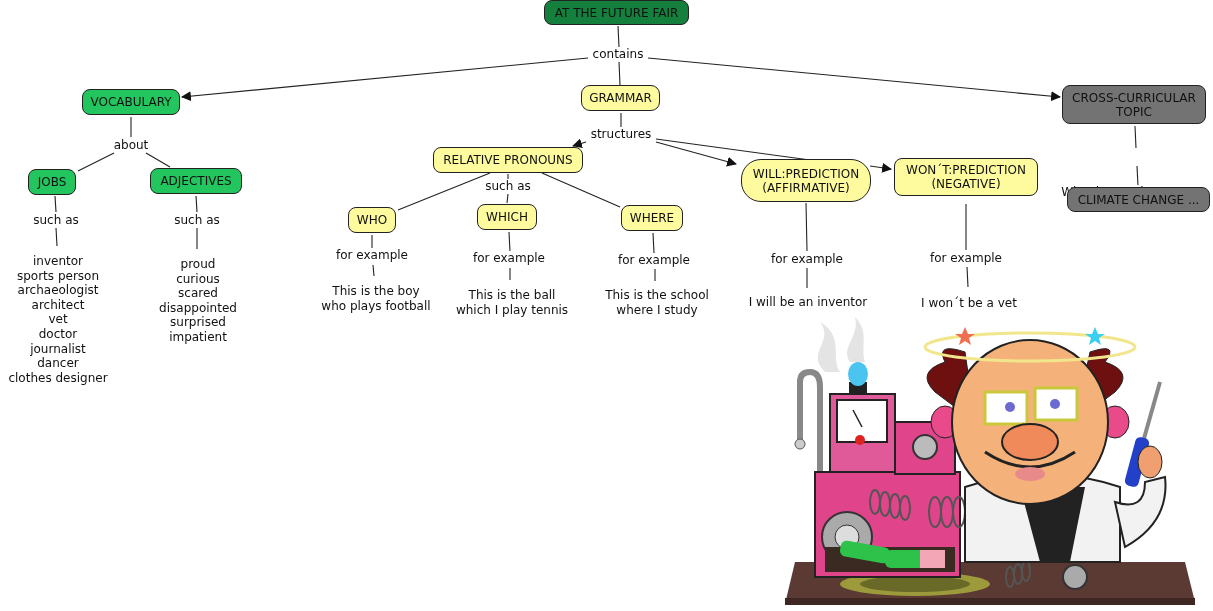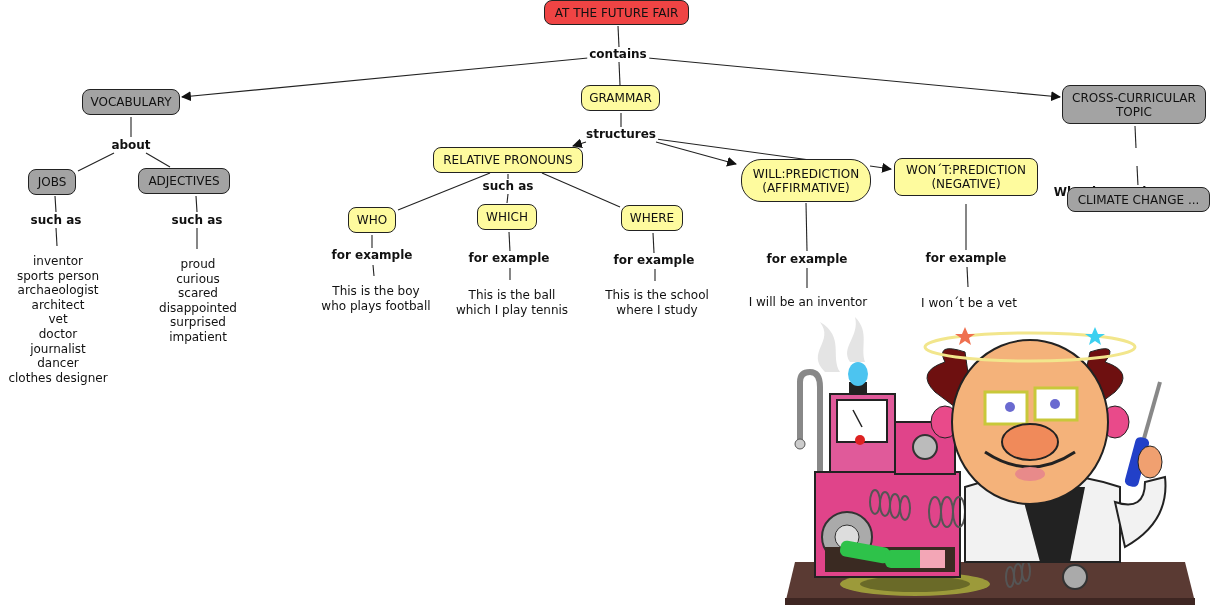--- a/index.html
+++ b/index.html
@@ -1,22 +1,22 @@
 <!DOCTYPE html>
 <html><head>
 <meta charset="utf-8">
 <style>
   html,body{margin:0;padding:0;background:#ffffff;}
   body{width:1213px;height:611px;position:relative;overflow:hidden;font-family:"DejaVu Sans","Liberation Sans",sans-serif;color:#111;}
   .node{position:absolute;box-sizing:border-box;border:1px solid #222;border-radius:8px;font-size:12px;line-height:14px;text-align:center;display:flex;align-items:center;justify-content:center;padding:0 8px;white-space:pre-line;cursor:pointer;}
-  .green{background:#ef4444;}
-  .blue{background:#a3a3a3;}
+  .green{background:#15803d;}
+  .blue{background:#22c55e;}
   .yellow{background:#fefb9e;}
-  .gray{background:#a3a3a3;}
-  .label{position:absolute;font-size:12px;line-height:14px;text-align:center;background:#fff;padding:0 2px;white-space:nowrap;transform:translateX(-50%);font-weight:bold;}
+  .gray{background:#737373;}
+  .label{position:absolute;font-size:12px;line-height:14px;text-align:center;background:#fff;padding:0 2px;white-space:nowrap;transform:translateX(-50%);}
   .plain{position:absolute;font-size:12px;line-height:14.6px;text-align:center;white-space:pre-line;transform:translateX(-50%);}
   svg.links{position:absolute;left:0;top:0;width:1213px;height:611px;}
   svg.links line{stroke:#222;stroke-width:1.1;}
   #illustration{position:absolute;left:785px;top:312px;width:425px;height:295px;}
 </style>
 </head>
 <body>
 
 <svg class="links">
   <defs>
@@ -63,21 +63,21 @@
   <line x1="1135" y1="126" x2="1136" y2="148"></line>
   <line x1="1137" y1="166" x2="1138" y2="186"></line>
 </svg>
 
 <div class="node green" style="left:544px;top:0px;width:145px;height:25px;">AT THE FUTURE FAIR</div>
 <div class="label" style="left:618px;top:47px;">contains</div>
 
 <div class="node blue" style="left:82px;top:89px;width:98px;height:26px;">VOCABULARY</div>
 <div class="label" style="left:131px;top:138px;">about</div>
 <div class="node blue" style="left:28px;top:169px;width:48px;height:26px;">JOBS</div>
-<div class="node blue" style="left:138px;top:168px;width:92px;height:26px;">ADJECTIVES</div>
+<div class="node blue" style="left:150px;top:168px;width:92px;height:26px;">ADJECTIVES</div>
 <div class="label" style="left:56px;top:213px;">such as</div>
 <div class="label" style="left:197px;top:213px;">such as</div>
 <div class="plain" style="left:58px;top:254px;">inventor
 sports person
 archaeologist
 architect
 vet
 doctor
 journalist
 dancer

